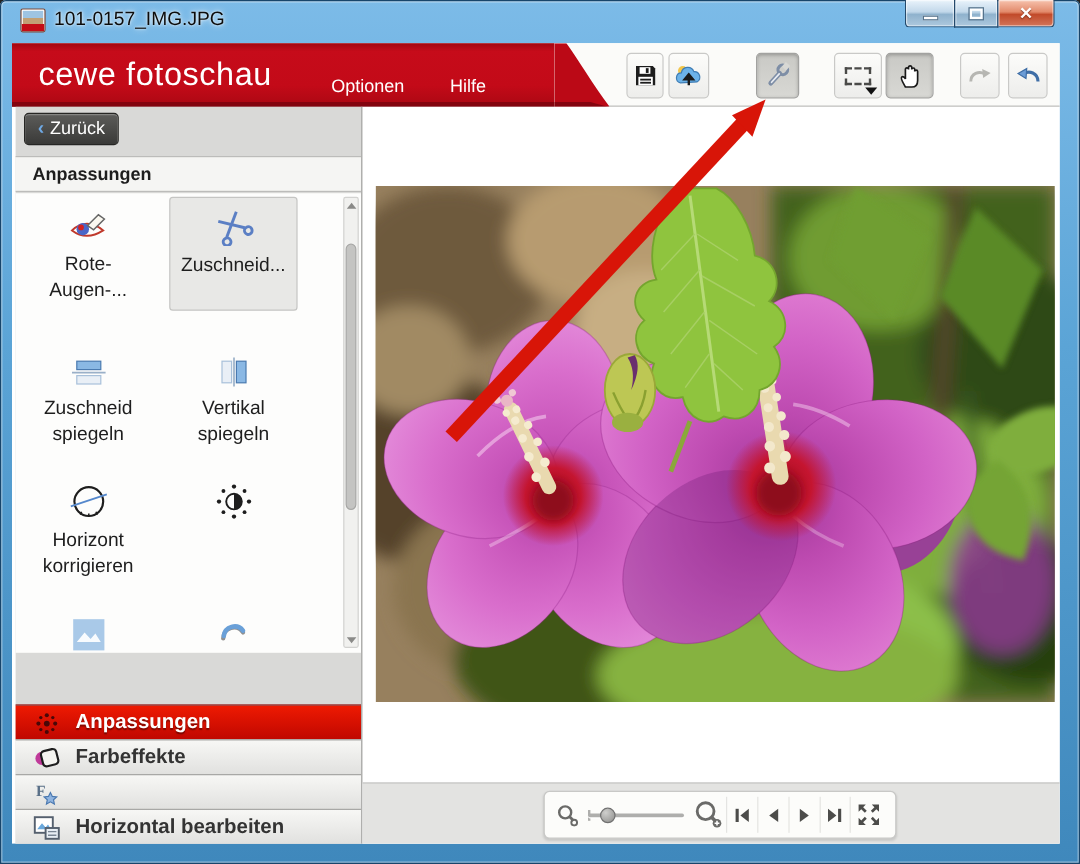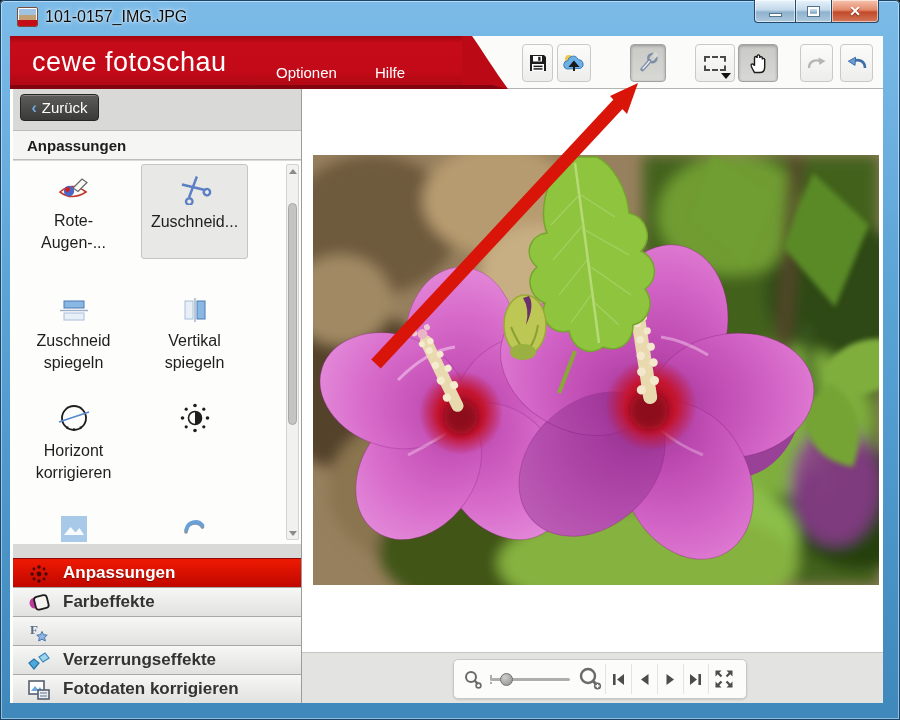--- a/index.html
+++ b/index.html
@@ -347,38 +347,29 @@
         <div class="cat">
           <div class="cicon">
             <svg width="22" height="22" viewBox="0 0 22 22">
               <text x="2" y="13" font-family="Liberation Serif, serif" font-size="13" font-weight="bold" fill="#5a7088">F</text>
               <path d="M14 10.5 l1.6 3.2 3.6.4 -2.6 2.4 .7 3.5 -3.3-1.8 -3.3 1.8 .7-3.5 -2.6-2.4 3.6-.4 Z" fill="#8fb4e0" stroke="#4a78b0" stroke-width="1"></path>
             </svg>
           </div>
         </div>
         <div class="cat">
           <div class="cicon">
-            <svg width="24" height="20" viewBox="0 0 24 20">
-              <path d="M12 6 l6-4 4 5 -6 4 Z" fill="#9fd4ee" stroke="#3a88b8" stroke-width="1.2"></path>
-              <path d="M2 12 l5-4 5 4 -5 6 Z" fill="#4aa8dc" stroke="#2a78a8" stroke-width="1.2"></path>
-            </svg>
-          </div>
-          <div class="clabel">Verzerrungseffekte</div>
-        </div>
-        <div class="cat">
-          <div class="cicon">
             <svg width="24" height="22" viewBox="0 0 24 22">
               <rect x="2" y="2" width="15" height="13" fill="#ffffff" stroke="#55606e" stroke-width="1.6"></rect>
               <path d="M4 12 l4-5 3 3.5 2-2.5 2.5 4 Z" fill="#6aa8dc"></path>
               <rect x="11" y="11" width="11" height="9" fill="#e8eef4" stroke="#55606e" stroke-width="1.6"></rect>
               <line x1="13" y1="14" x2="20" y2="14" stroke="#7a8694" stroke-width="1.2"></line>
               <line x1="13" y1="17" x2="20" y2="17" stroke="#7a8694" stroke-width="1.2"></line>
             </svg>
           </div>
-          <div class="clabel">Fotodaten korrigieren</div>
+          <div class="clabel">Horizontal bearbeiten</div>
         </div>
       </div>
     </div>
 
     <div class="canvas">
       <svg class="photo" viewBox="0 0 566 430" preserveAspectRatio="none">
         <defs>
           <filter id="f8" x="-20%" y="-20%" width="140%" height="140%">
               <feGaussianBlur stdDeviation="7"></feGaussianBlur>
             </filter>

